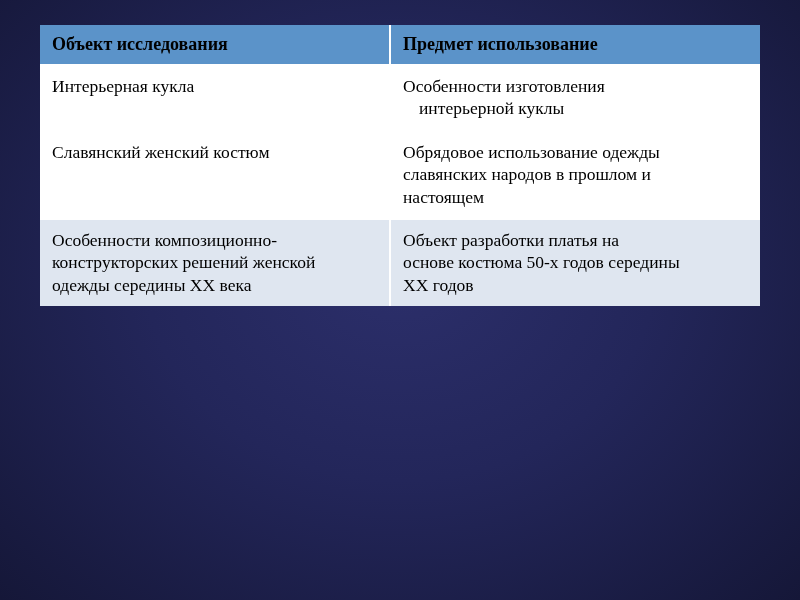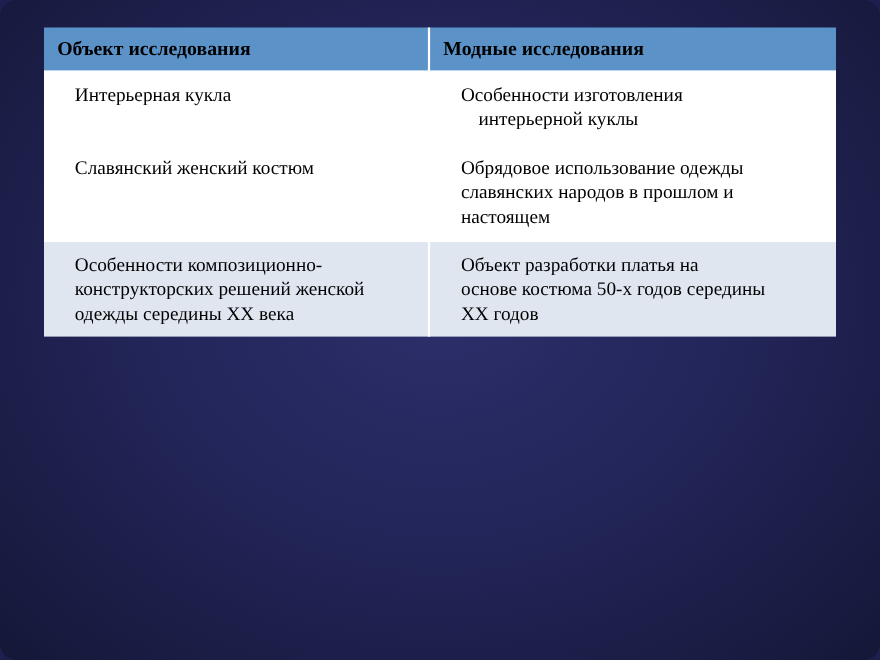--- a/index.html
+++ b/index.html
@@ -11,21 +11,20 @@
     height: 600px;
     background: #1d1f4e;
     font-family: "Liberation Serif", serif;
     overflow: hidden;
   }
   #slide {
     position: relative;
     width: 800px;
     height: 600px;
     background: radial-gradient(ellipse at 50% 45%, #2c2f6b 0%, #23265a 45%, #151738 100%);
-    border-radius: 15px;
   }
   #table-wrap {
     position: absolute;
     left: 40px;
     top: 25px;
     width: 720px;
   }
   table.research-table {
     border-collapse: collapse;
     width: 720px;
@@ -54,37 +53,37 @@
   table.research-table thead th {
     background: #5b93c9;
     font-weight: bold;
     font-size: 18px;
     padding-top: 8px;
     padding-bottom: 8px;
     color: #000000;
   }
   tr.row-light td { background: #ffffff; }
   tr.row-alt td { background: #dfe6f0; }
-  .cell-line { display: block; margin-left: 16px; }
+  .cell-line { display: block; }
   .indent { padding-left: 16px; }
 </style>
 </head>
 <body>
 
 <div id="slide">
   <div id="table-wrap">
     <table class="research-table">
       <colgroup>
         <col class="c1">
         <col class="c2">
       </colgroup>
       <thead>
         <tr>
           <th>Объект исследования</th>
-          <th>Модные исследования</th>
+          <th>Предмет использование</th>
         </tr>
       </thead>
       <tbody>
 
         <tr class="row-light">
           <td>
             <span class="cell-line">Интерьерная кукла</span>
           </td>
           <td>
             <span class="cell-line">Особенности изготовления</span>

